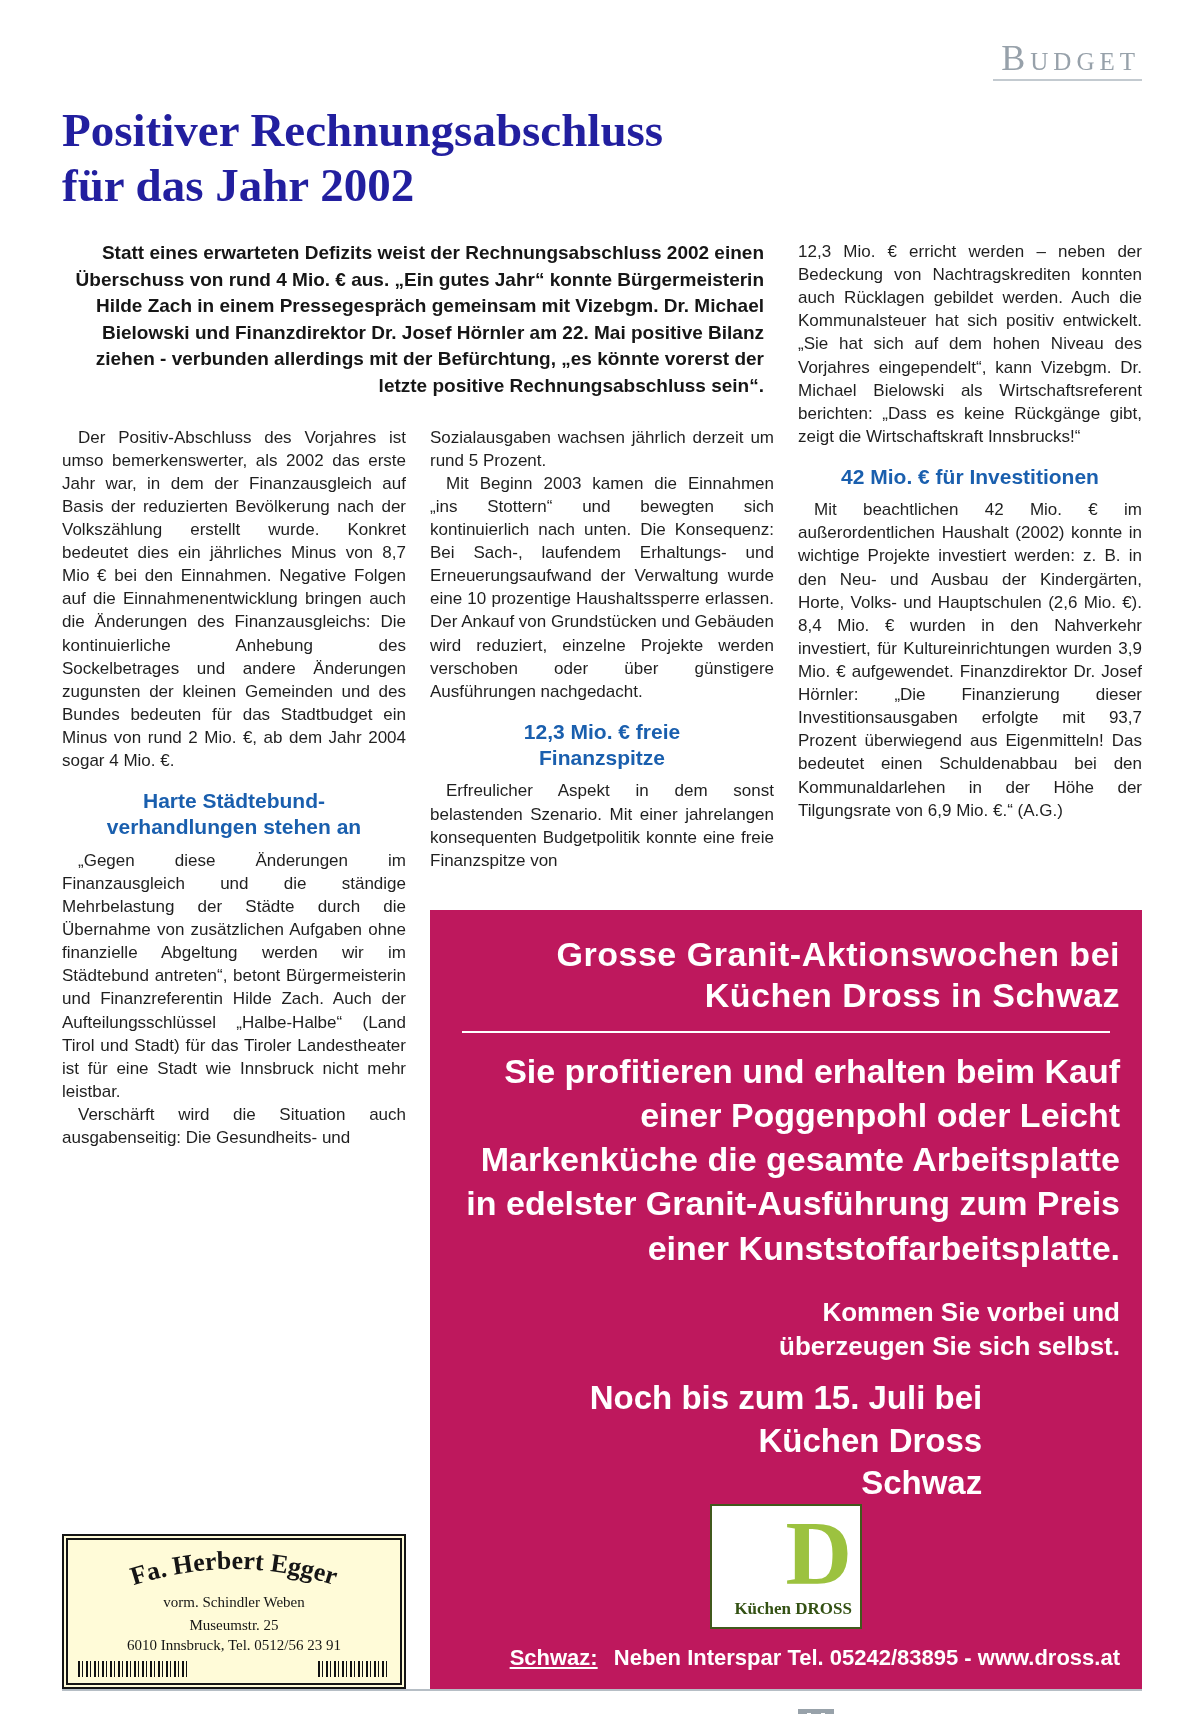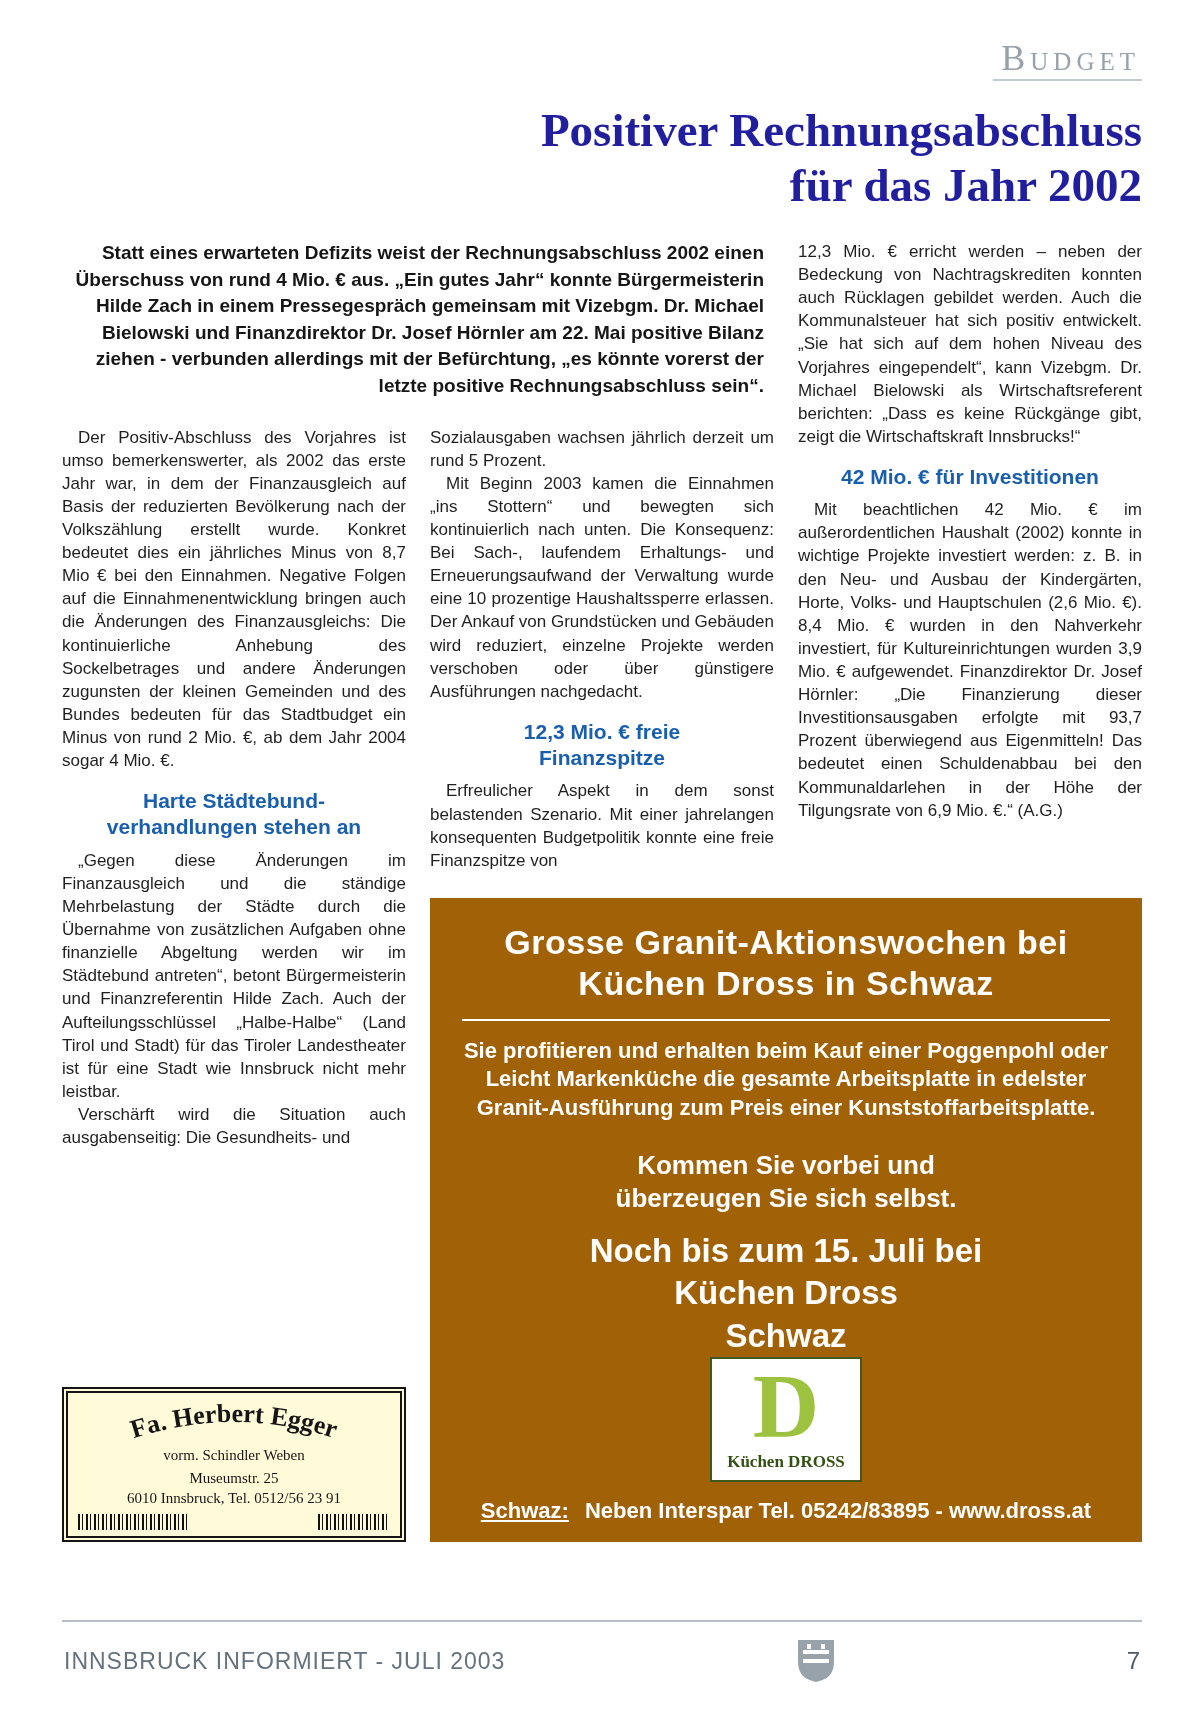--- a/index.html
+++ b/index.html
@@ -14,21 +14,21 @@
   
   .page-header { text-align:right; margin-bottom:18px; }
   .section-label {
     display:inline-block; font-family:"Liberation Serif", serif;
     font-variant:small-caps; font-size:36px; letter-spacing:5px; line-height:1;
     color:#97a1aa; border-bottom:2px solid #c3cad0; padding:0 2px 3px 8px;
   }
 
   
   .article-title {
-    font-family:"Liberation Serif", serif; font-weight:bold; text-align:right;
+    font-family:"Liberation Serif", serif; font-weight:bold; text-align:left;
     font-size:47px; line-height:1.16; color:#221f9f; margin:4px 0 28px;
   }
   .title-line { display:block; }
 
   
   .content-grid {
     display:grid; grid-template-columns:1fr 1fr 1fr;
     grid-template-areas:
       "lead lead colc"
       "cola colb colc"
@@ -45,26 +45,26 @@
   .cola { grid-area:cola; display:flex; flex-direction:column; }
   .colb { grid-area:colb; }
   .colc { grid-area:colc; }
   .col-heading {
     font-size:21px; line-height:1.25; font-weight:bold; color:#1a5fae;
     text-align:center; margin:16px 0 8px; white-space:pre-line;
   }
 
   
   .dross-ad {
-    grid-area:ad; background:#a16207; color:#ffffff; text-align:center;
-    font-weight:bold; padding:24px 22px 18px;
+    grid-area:ad; background:#be185d; color:#ffffff; text-align:right;
+    font-weight:bold; padding:24px 22px 18px;margin-top:12px;
   }
   .dross-headline { font-size:34px; line-height:1.22; white-space:pre-line; letter-spacing:0.5px; }
   .dross-rule { height:2px; background:#ffffff; width:97%; margin:14px auto 16px; }
-  .dross-body { font-size:22px; line-height:1.3; }
+  .dross-body { font-size:34px; line-height:1.3; }
   .dross-invite { font-size:26px; line-height:1.3; margin-top:26px; white-space:pre-line; }
   .dross-deadline-row { display:flex; align-items:center; margin-top:14px;flex-direction:column; }
   .dross-deadline { flex:1; font-size:33px; line-height:1.28; white-space:pre-line; }
   .dross-logo { width:152px; background:#ffffff; border:2px solid #41591c; padding:4px 8px 8px; }
   .dross-logo-letter {
     font-family:"Liberation Serif", serif; font-weight:bold;
     font-size:92px; line-height:0.95; color:#9cc23f;
   }
   .dross-logo-label {
     font-family:"Liberation Serif", serif; font-weight:bold;

